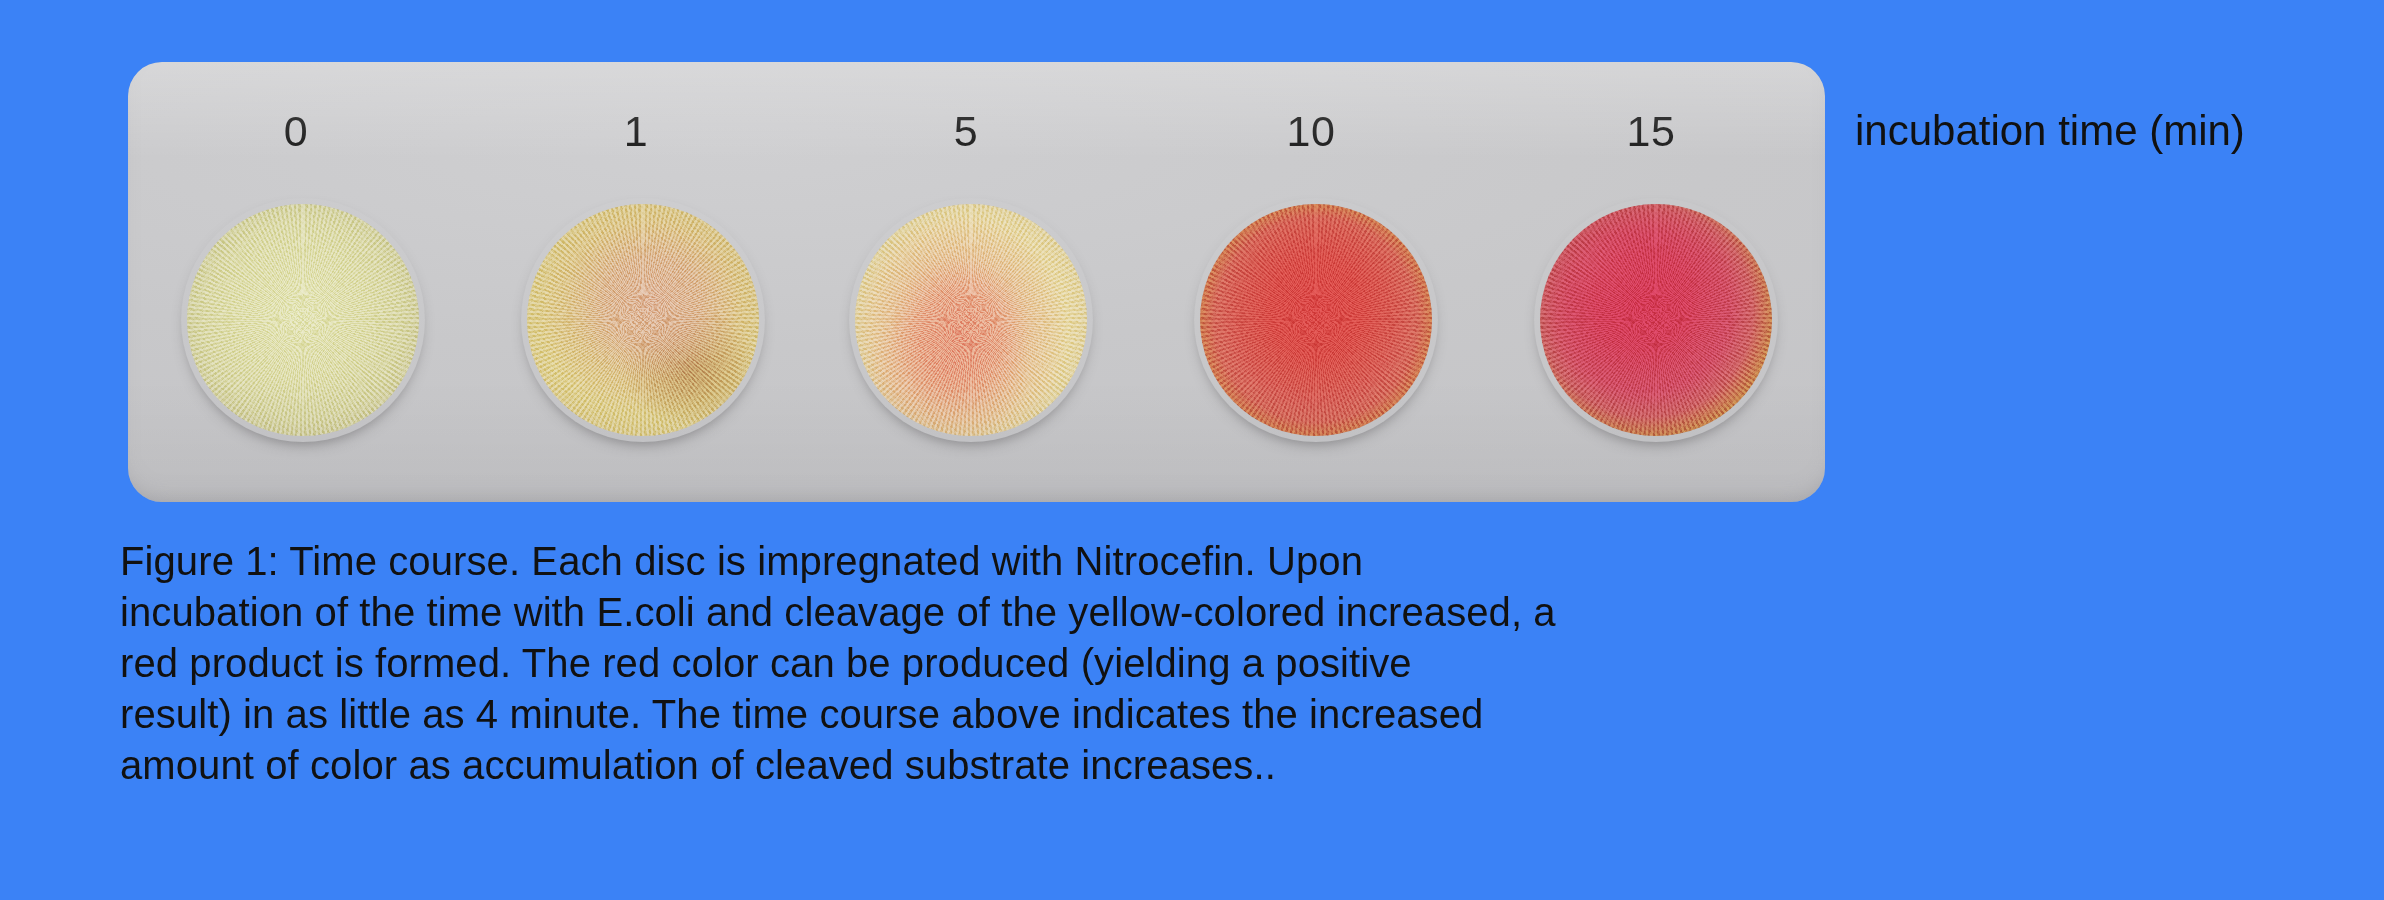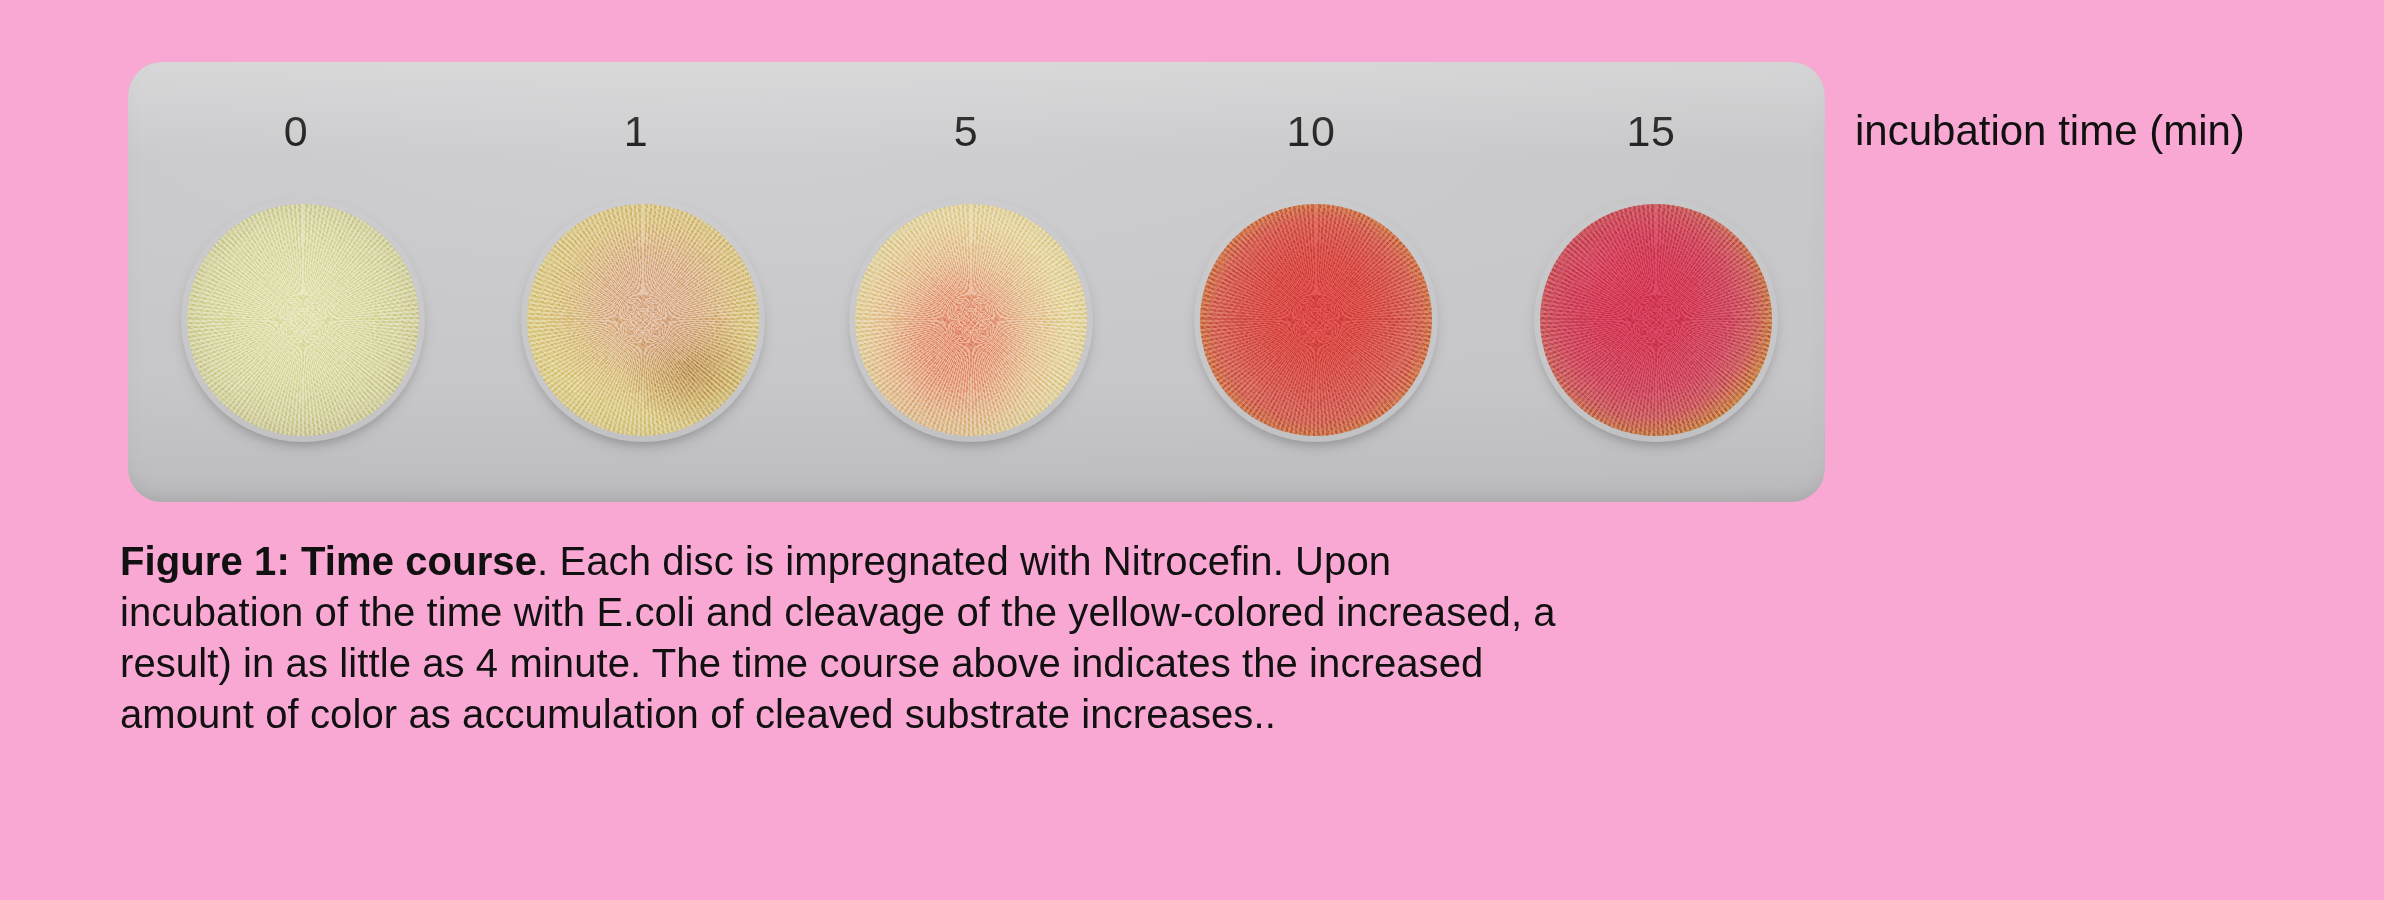--- a/index.html
+++ b/index.html
@@ -13,21 +13,21 @@
     font-family: "Liberation Sans", sans-serif;
     overflow: hidden;
     position: relative;
   }
 
   #figure-root {
     position: absolute;
     left: 0; top: 0;
     width: 2384px;
     height: 900px;
-    background: #f9a8d4;
+    background: #3b82f6;
   }
 
   
   #photo-panel {
     position: absolute;
     left: 128px;
     top: 62px;
     width: 1697px;
     height: 440px;
     border-radius: 34px;
@@ -157,21 +157,21 @@
     position: absolute;
     left: 120px;
     top: 536px;
     width: 2030px;
     font-size: 40px;
     line-height: 51px;
     color: #111111;
     letter-spacing: .1px;
   }
   #caption .cap-line { white-space: nowrap; }
-  #caption .strong { font-weight: bold; }
+  #caption .strong { font-weight: normal; }
   #caption .ital { }
 </style>
 </head>
 <body>
 
 <div id="figure-root">
 
   <div id="photo-panel">
 
     <div class="tick-label" style="left:168px;">0</div>
@@ -214,17 +214,18 @@
 
   <div id="axis-label">incubation time (min)</div>
 
   <div id="caption">
     <div class="cap-line">
       <span class="strong">Figure 1: Time course</span><span>.  Each disc is impregnated with Nitrocefin.  Upon</span>
     </div>
     <div class="cap-line">
       <span>incubation of the time with </span><span class="ital">E.coli</span><span> and cleavage of the yellow-colored increased, a</span>
     </div>
+    <div class="cap-line">red product is formed.  The red color can be produced (yielding a positive</div>
     <div class="cap-line">result) in as little as 4 minute.  The time course above indicates the increased</div>
     <div class="cap-line">amount of color as accumulation of cleaved substrate increases..</div>
   </div>
 
 </div>
 
 </body></html>

